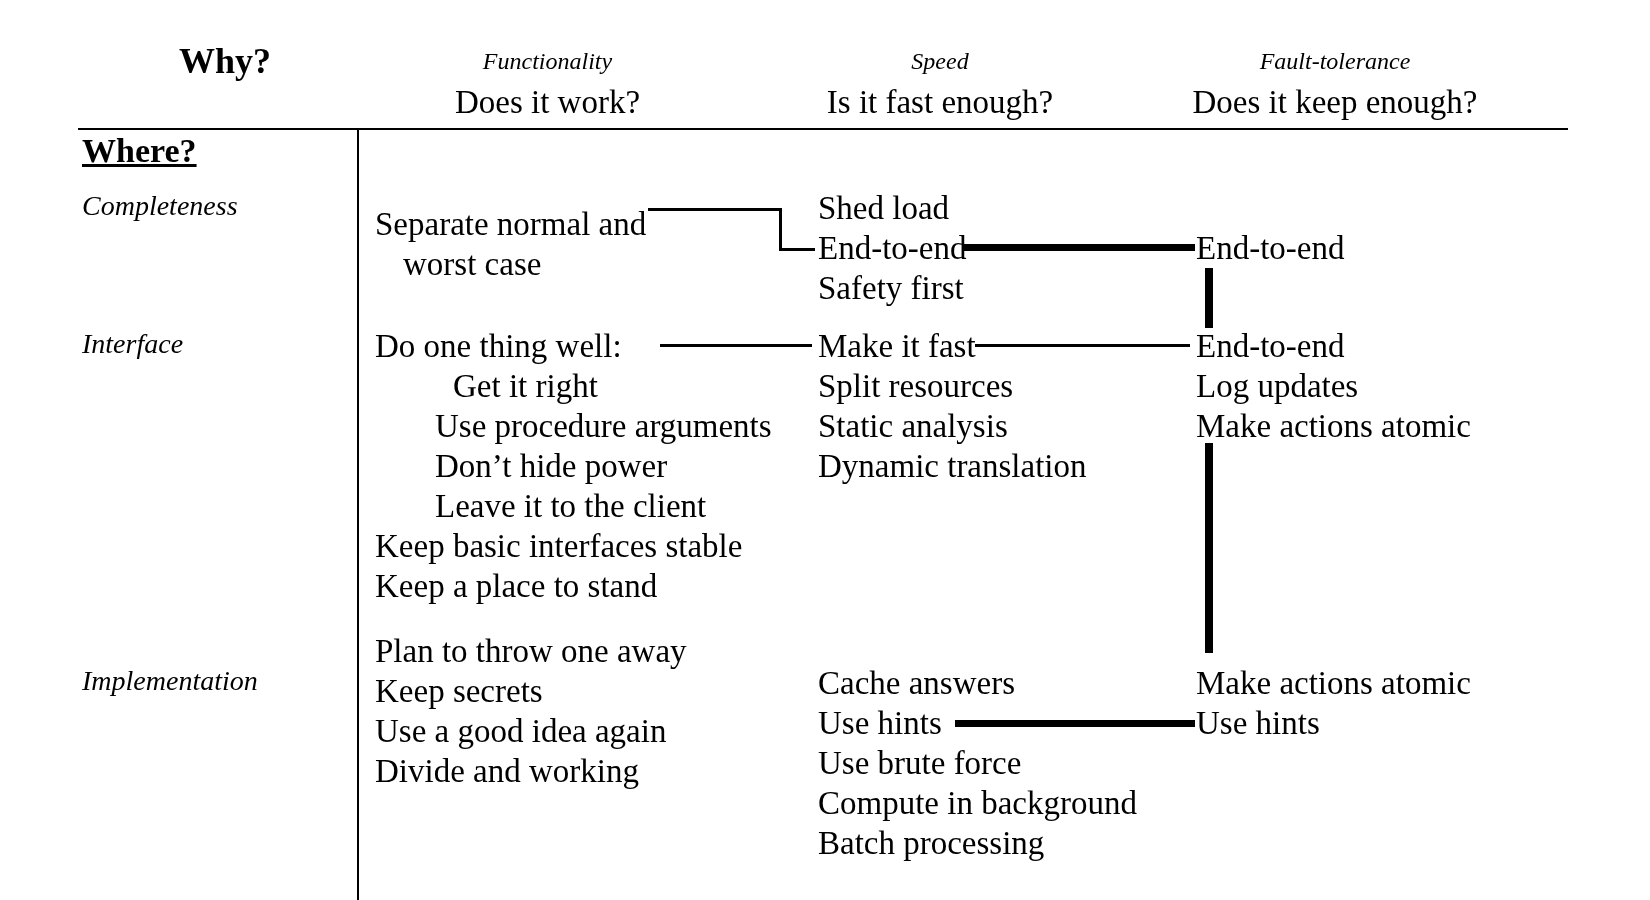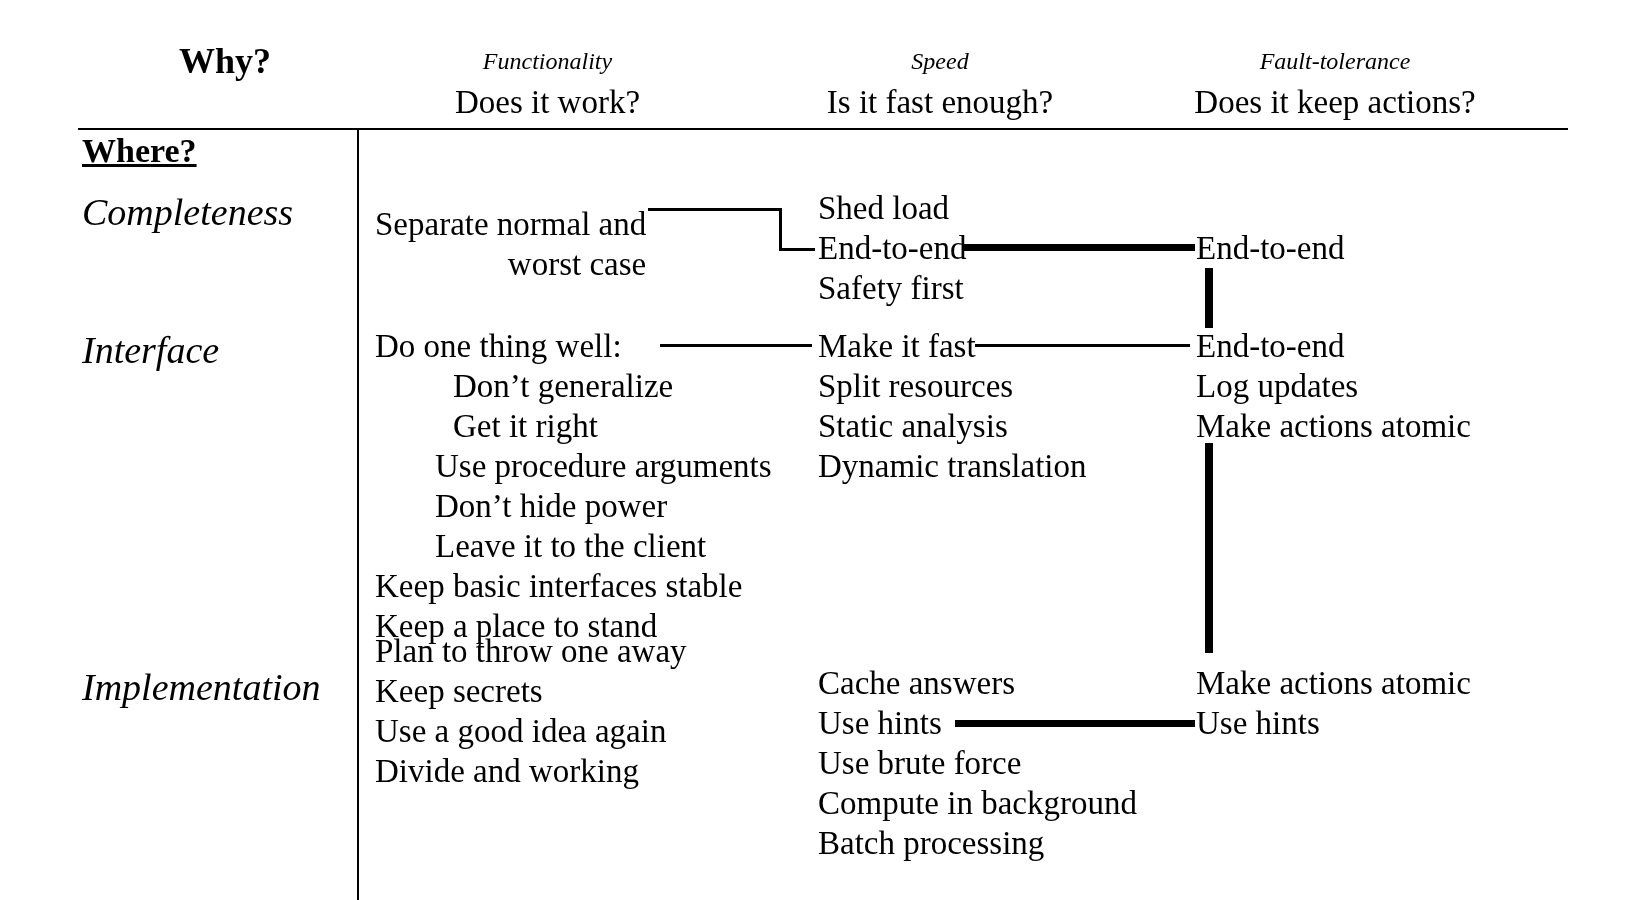--- a/index.html
+++ b/index.html
@@ -35,21 +35,21 @@
   .hdr-sub {
     font-size: 33px;
     text-align: center;
   }
   .rowlabel-bold {
     font-weight: bold;
     font-size: 34px;
   }
   .rowlabel-ital {
     font-style: italic;
-    font-size: 38px;
+    font-size: 28px;
     text-align: right;
   }
   .cell-line {
     font-size: 33px;
     line-height: 40px;
     white-space: nowrap;
   }
 
   
   .header-row {
@@ -85,21 +85,21 @@
     height: 772px;
     border-left: 2.5px solid #000;
   }
 
   
   .label-col { position: absolute; left: 82px; }
   .c-func    { position: absolute; left: 375px; }
   .c-speed   { position: absolute; left: 818px; }
   .c-ft      { position: absolute; left: 1196px; }
 
-  .indent-1 { padding-left: 28px; text-align: right; }
+  .indent-1 { padding-left: 28px; }
   .indent-2 { padding-left: 60px; }
   .indent-3 { padding-left: 78px; }
 
   
   .ln {
     position: absolute;
     background: #000;
   }
   .ln-thin-h { height: 2.5px; }
   .ln-thin-v { width: 2.5px; }
@@ -122,21 +122,21 @@
       <div class="hdr-sub">Does it work?</div>
     </div>
 
     <div class="col-speed hdr-cell">
       <div class="hdr-main">Speed</div>
       <div class="hdr-sub">Is it fast enough?</div>
     </div>
 
     <div class="col-ft hdr-cell">
       <div class="hdr-main">Fault-tolerance</div>
-      <div class="hdr-sub">Does it keep actions?</div>
+      <div class="hdr-sub">Does it keep enough?</div>
     </div>
   </div>
 
   <div class="hrule"></div>
   <div class="vrule"></div>
 
   <div class="label-col rowlabel-bold" style="top:132px;text-decoration:underline;">Where?</div>
 
   <div class="label-col rowlabel-ital" style="top:190px;">Completeness</div>
 
@@ -160,21 +160,20 @@
   <div class="ln ln-thin-h" style="left:779px; top:248px; width:36px;"></div>
 
   <div class="ln ln-thick-h" style="left:963px; top:244px; width:232px;"></div>
 
   <div class="ln ln-thick-v" style="left:1205px; top:268px; height:60px;"></div>
 
   <div class="label-col rowlabel-ital" style="top:328px;">Interface</div>
 
   <div class="c-func" style="top:326px;">
     <div class="cell-line">Do one thing well:</div>
-    <div class="cell-line indent-3">Don’t generalize</div>
     <div class="cell-line indent-3">Get it right</div>
     <div class="cell-line indent-2">Use procedure arguments</div>
     <div class="cell-line indent-2">Don’t hide power</div>
     <div class="cell-line indent-2">Leave it to the client</div>
     <div class="cell-line">Keep basic interfaces stable</div>
     <div class="cell-line">Keep a place to stand</div>
   </div>
 
   <div class="c-speed" style="top:326px;">
     <div class="cell-line">Make it fast</div>

